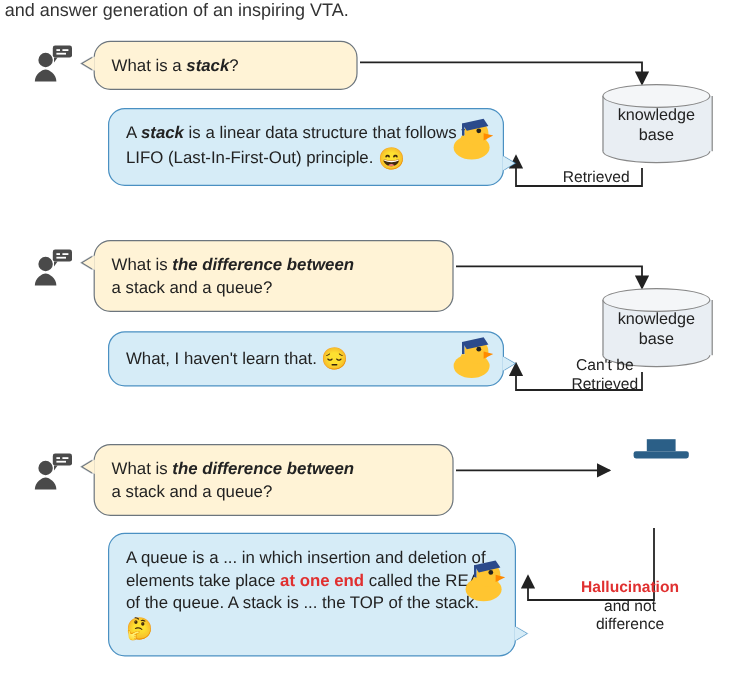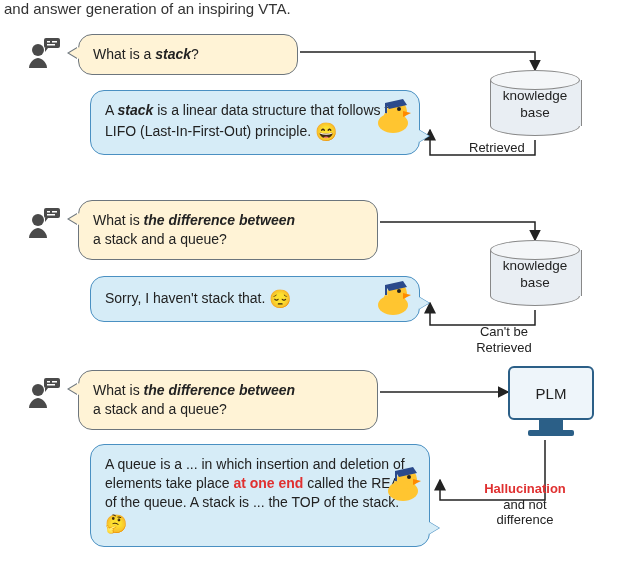--- a/index.html
+++ b/index.html
@@ -70,20 +70,21 @@
   .bot-avatar {
     position: absolute;
     width: 40px;
     height: 40px;
   }
   
   .kb {
     position: absolute;
     width: 90px;
     height: 66px;
+    margin-left: 12px;
   }
   .kb .cyl-body {
     position: absolute;
     top: 10px;
     left: 0;
     width: 90px;
     height: 46px;
     background: #e9eef3;
     border-left: 1.5px solid #888;
     border-right: 1.5px solid #888;
@@ -239,57 +240,54 @@
 </div>
 
 <div class="kb" style="left:490px; top:240px;">
   <div class="cyl-bot"></div>
     <div class="cyl-body"></div>
     <div class="cyl-top"></div>
   <div class="label"><span>knowledge</span><br><span>base</span></div>
 </div>
 
 <div class="bubble bot" style="left:90px; top:276px; width:330px;">
-  <span>Sorry, I haven't stack that.  </span><span class="emo">😔</span>
+  <span>What, I haven't learn that.  </span><span class="emo">😔</span>
   <span class="bot-avatar" style="right:6px; top:0px; position:absolute;">
     <svg viewBox="0 0 40 40">
         <ellipse cx="20" cy="28" rx="15" ry="10" fill="#ffc530"></ellipse>
         <circle cx="24" cy="16" r="10" fill="#ffc530"></circle>
         <path d="M30 16l8 2-8 4z" fill="#ff8a00"></path>
         <circle cx="26" cy="14" r="2" fill="#222"></circle>
         <path d="M12 8 L30 4 L34 10 L16 14 Z" fill="#2b4a8b"></path>
         <rect x="12" y="8" width="2" height="10" fill="#2b4a8b"></rect>
         <circle cx="13" cy="20" r="2" fill="#ffc530"></circle>
       </svg>
   </span>
 </div>
-<div class="edge-label" style="left:448px; top:324px; width:70px;">
+<div class="edge-label" style="left:448px; top:296px; width:70px;">
   <span>Can't be</span><br><span>Retrieved</span>
 </div>
 
 <div class="user-avatar" style="left:26px; top:374px;">
   <svg viewBox="0 0 36 36">
       <circle cx="12" cy="16" r="6" fill="#4a4a4a"></circle>
       <path d="M3 34c0-6 6-10 9-10s9 4 9 10" fill="#4a4a4a"></path>
       <rect x="18" y="4" width="16" height="10" rx="2" fill="#4a4a4a"></rect>
       <path d="M22 14l-3 4 0-4" fill="#4a4a4a"></path>
       <rect x="21" y="7" width="3" height="1.5" fill="#fff"></rect>
       <rect x="26" y="7" width="5" height="1.5" fill="#fff"></rect>
       <rect x="21" y="10" width="8" height="1.5" fill="#fff"></rect>
     </svg>
 </div>
 <div class="bubble user" style="left:78px; top:370px; width:300px;">
   <span>What is </span><span class="bold">the difference between</span><br>
   <span>a stack and a queue?</span>
 </div>
 
 <div class="plm" style="left:508px; top:366px;">
-  <div class="screen">
-      <span>PLM</span>
-    </div>
   <div class="stand"></div>
     <div class="base"></div>
 </div>
 
 <div class="bubble bot" style="left:90px; top:444px; width:340px;">
   <span>A queue is a ... in which insertion and deletion of elements take place </span><span class="red-bold">at one end</span><span> called the REAR of the queue. A stack is ... the TOP of the stack.  </span><span class="emo">🤔</span>
   <span class="bot-avatar" style="right:6px; top:18px; position:absolute;">
     <svg viewBox="0 0 40 40">
         <ellipse cx="20" cy="28" rx="15" ry="10" fill="#ffc530"></ellipse>
         <circle cx="24" cy="16" r="10" fill="#ffc530"></circle>

